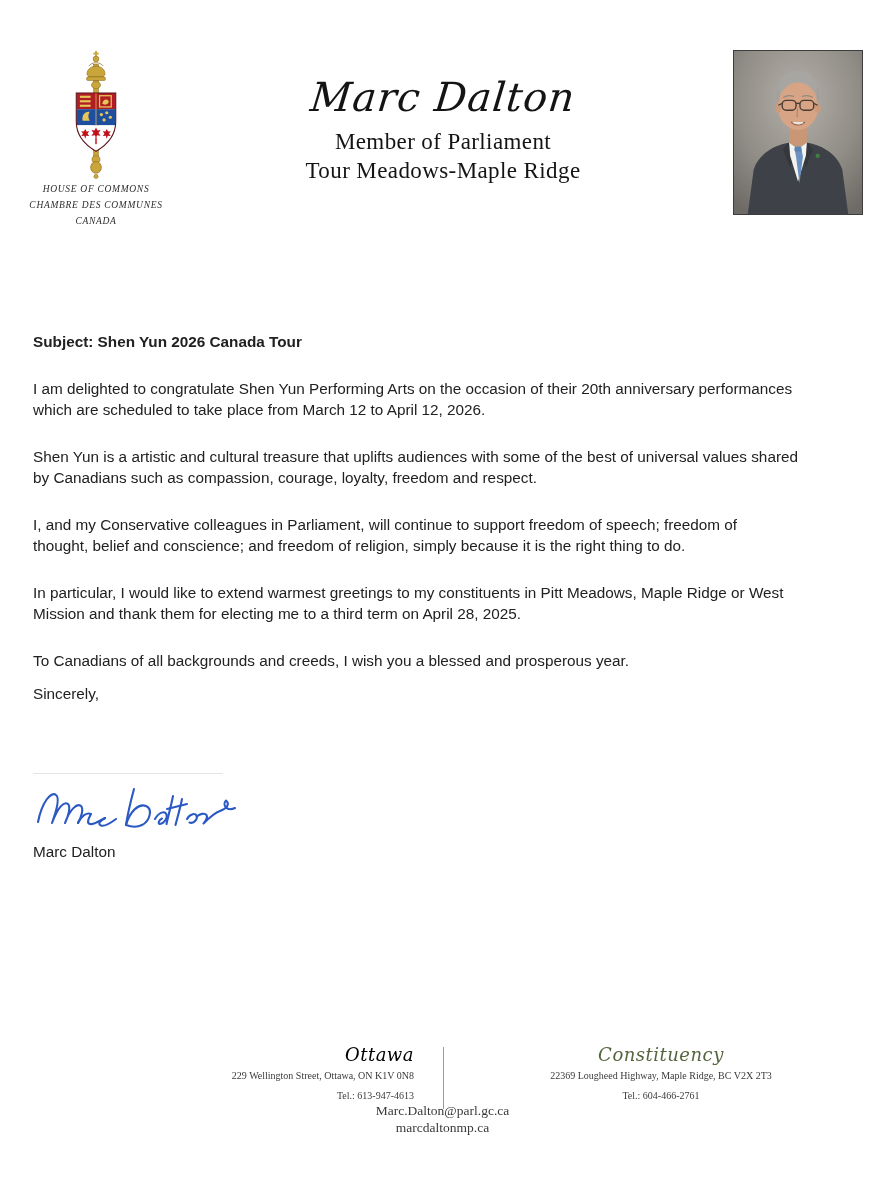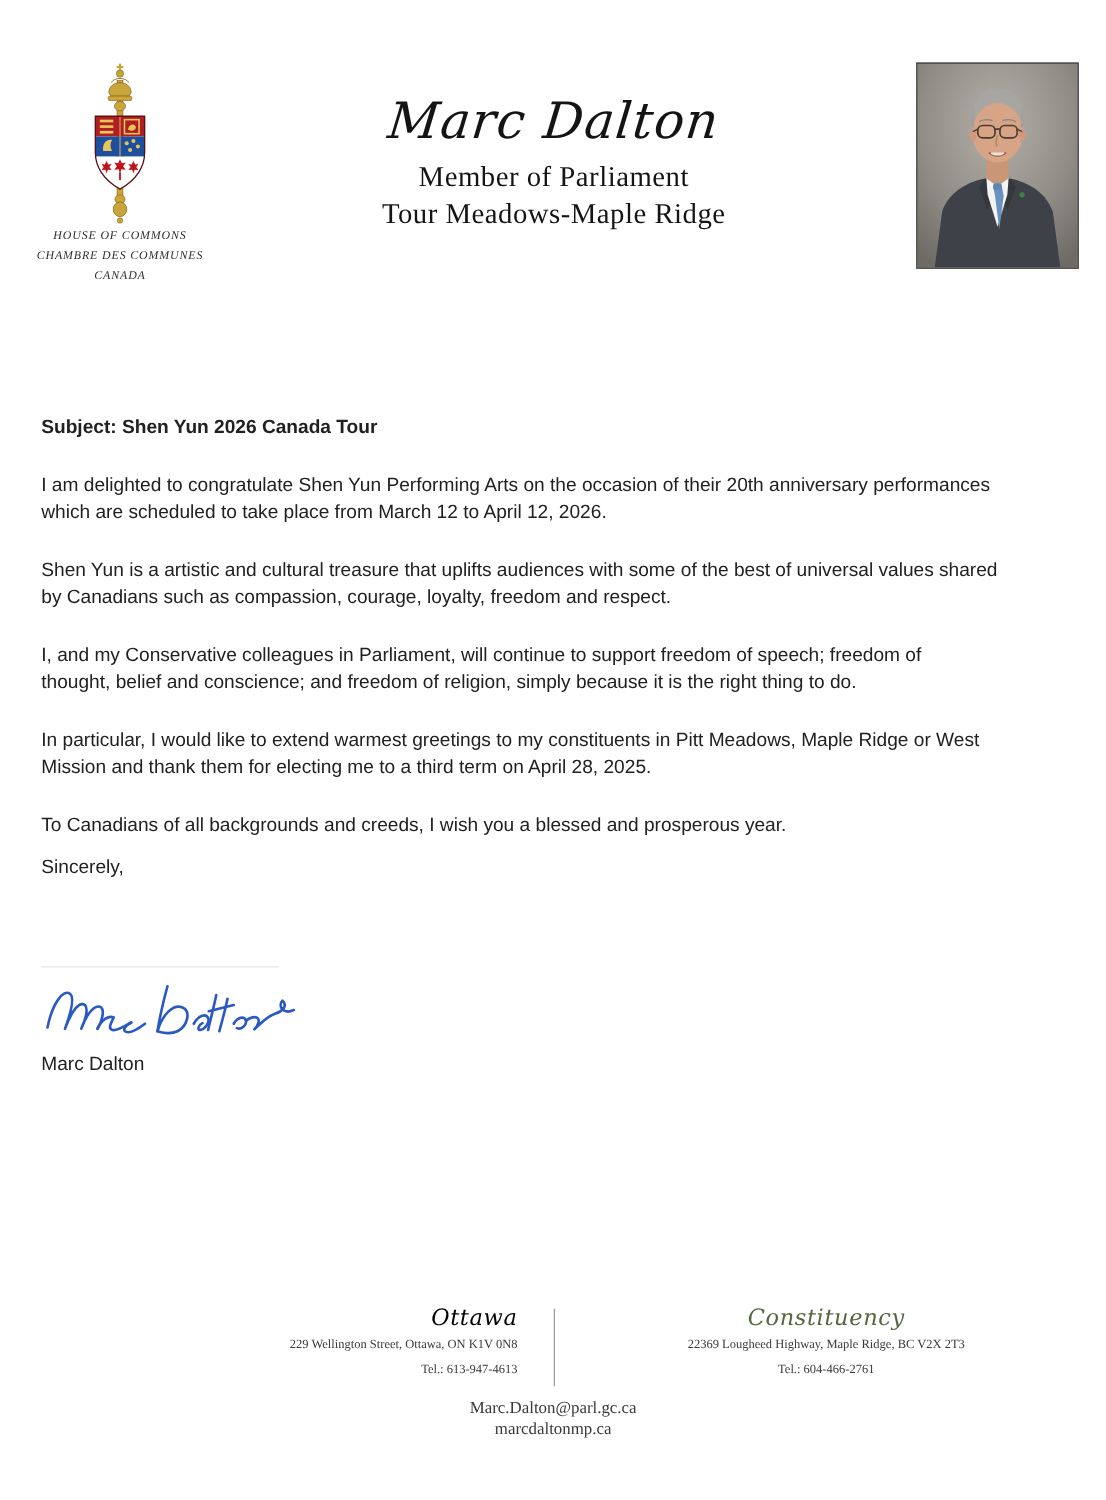--- a/index.html
+++ b/index.html
@@ -132,21 +132,21 @@
   .f-divider {
     position: absolute;
     left: 443px;
     top: 3px;
     height: 62px;
     border-left: 1px solid #9b9b9b;
   }
   .f-contact {
     position: absolute;
     left: 0;
-    top: 73px;
+    top: 58px;
     width: 885px;
     text-align: center;
     font-size: 13.5px;
     line-height: 17px;
   }
 </style>
 </head>
 <body>
 
 <div class="page">

